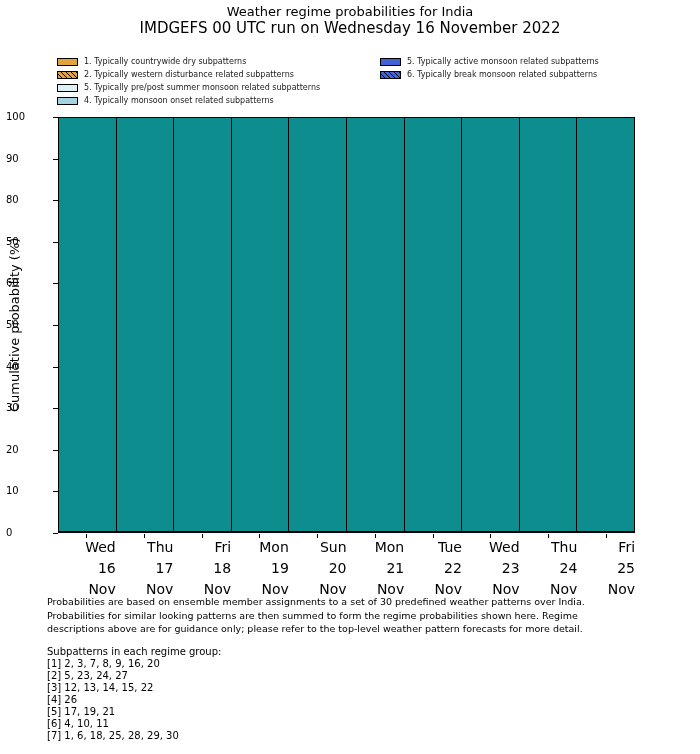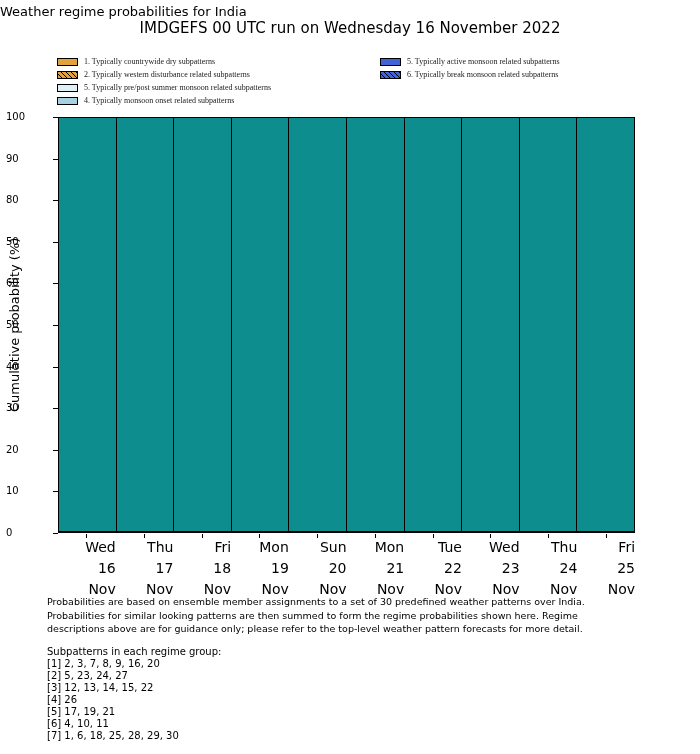--- a/index.html
+++ b/index.html
@@ -2,29 +2,29 @@
 <html><head>
 <meta charset="utf-8">
 <style>
   * { margin:0; padding:0; box-sizing:border-box; }
   html,body { background:#ffffff; }
   body { font-family:"DejaVu Sans","Liberation Sans",sans-serif; color:#000; }
   #fig {
     position:relative; width:700px; height:754px; background:#fff; overflow:hidden;
   }
   
-  .title-line1 { position:absolute; top:4px; left:0; width:100%; text-align:left; font-size:13px; }
+  .title-line1 { position:absolute; top:4px; left:0; width:100%; text-align:center; font-size:13px; }
   .title-line2 { position:absolute; top:19px; left:0; width:100%; text-align:center; font-size:15px; }
   
   .legend-col { position:absolute; top:55px; }
   #legend-col-left  { left:57px; }
   #legend-col-right { left:380px; }
   .legend-row { display:flex; align-items:center; height:13px; }
   .legend-swatch { width:21px; height:8px; border:1px solid #000; flex:0 0 21px; }
-  .legend-label { margin-left:6px; font-size:8px; line-height:13px; white-space:nowrap; color:#1a1a1a;font-family:Liberation Serif, serif; }
+  .legend-label { margin-left:6px; font-size:8px; line-height:13px; white-space:nowrap; color:#1a1a1a; }
   .hatch {
     background-image:repeating-linear-gradient(45deg, rgba(0,0,0,0) 0px, rgba(0,0,0,0) 2.5px, #000 2.5px, #000 3.5px);
   }
   
   #plot-area {
     position:absolute; left:58px; top:117px; width:577px; height:416px;
     border-left:1px solid #000; border-bottom:1px solid #000;
   }
   #bars { position:absolute; left:0; top:0; width:100%; height:100%; display:flex; }
   .bar {

